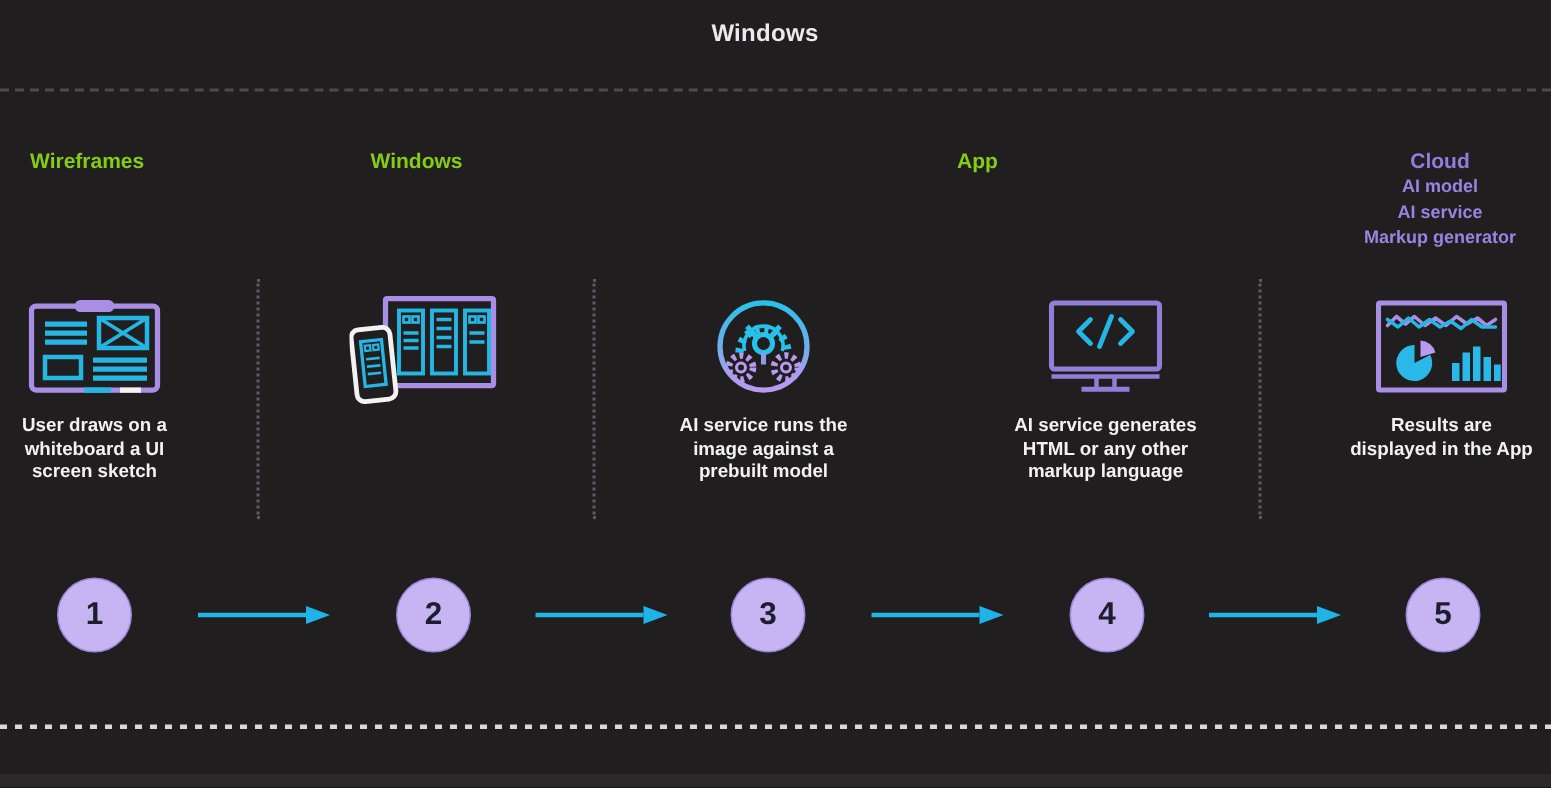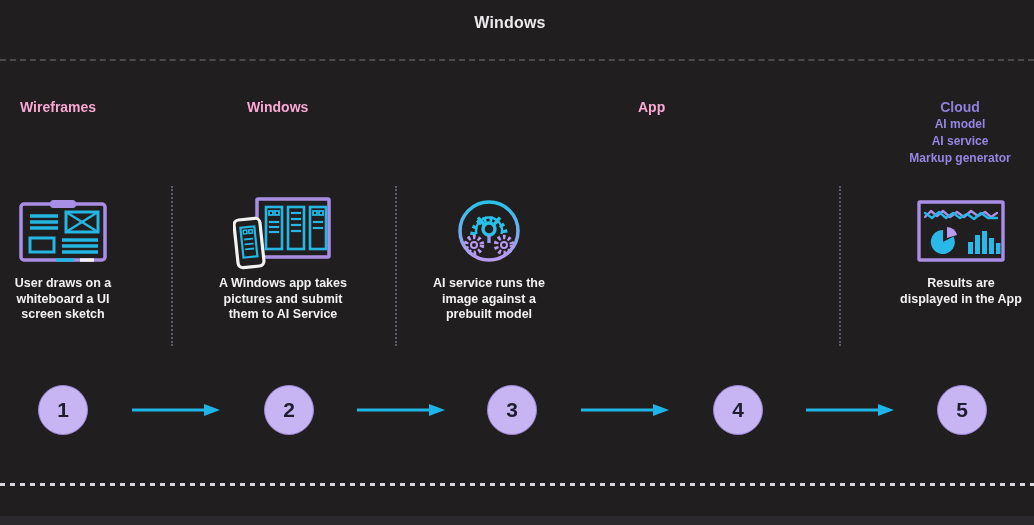--- a/index.html
+++ b/index.html
@@ -18,21 +18,21 @@
   }
   .hline-bottom{
     position:absolute; top:483px; left:0; width:1034px; height:3px;
     background:repeating-linear-gradient(90deg,#d9d7e0 0 5px,transparent 5px 10px);
   }
   .bottom-strip{
     position:absolute; top:516px; left:0; width:1034px; height:9px;
     background:#2b292b;
   }
   .hdr{
-    position:absolute; top:99px; color:#f9a8d4; font-size:14px; font-weight:bold;
+    position:absolute; top:99px; color:#84cc16; font-size:14px; font-weight:bold;
   }
   .cloud-block{
     position:absolute; top:99px; left:879px; width:162px; text-align:center;
   }
   .cloud-block .hdr-c{color:#8f7fdb; font-size:14px; font-weight:bold;}
   .cloud-block .sub{color:#9486e2; font-size:12px; font-weight:bold; line-height:15px; margin-top:2px;}
   .vdiv{
     position:absolute; top:186px; height:160px; width:0;
     border-left:2px dotted #5e586c;
   }
@@ -129,26 +129,23 @@
             <rect x="9" y="36" width="14" height="30" stroke-width="2.2"></rect>
             <rect x="11.5" y="39" width="3.5" height="3.5" stroke-width="1.5"></rect>
             <rect x="17" y="39" width="3.5" height="3.5" stroke-width="1.5"></rect>
             <line x1="11.5" y1="48" x2="20.5" y2="48" stroke-width="1.8"></line>
             <line x1="11.5" y1="53" x2="20.5" y2="53" stroke-width="1.8"></line>
             <line x1="11.5" y1="58" x2="20.5" y2="58" stroke-width="1.8"></line>
           </g>
         </g>
       </svg>
     </div>
-    <div class="caption">A Windows app takes
-pictures and submit
-them to AI Service</div>
-  </div>
-
-  <div class="step-col" style="left:404px">
+  </div>
+
+  <div class="step-col" style="left:424px">
     <div class="icon-wrap">
       <svg width="66" height="66" viewBox="0 0 66 66" fill="none">
         <defs>
           <linearGradient id="gearGrad" gradientUnits="userSpaceOnUse" x1="33" y1="4" x2="33" y2="62">
             <stop offset="0" stop-color="#29c1ea"></stop>
             <stop offset="1" stop-color="#b89af0"></stop>
           </linearGradient>
         </defs>
         <circle cx="33" cy="33" r="29" stroke="url(#gearGrad)" stroke-width="3.5"></circle>
         <path d="M 17,37 A 16,16 0 1 1 49,37" stroke="#29c1ea" stroke-width="5.5" stroke-dasharray="3 3.4"></path>
@@ -161,20 +158,37 @@
         <circle cx="18" cy="47" r="3" stroke="#b89af0" stroke-width="2"></circle>
         <circle cx="48" cy="47" r="8" stroke="#b89af0" stroke-width="4.4" stroke-dasharray="2.6 2.6"></circle>
         <circle cx="48" cy="47" r="3" stroke="#b89af0" stroke-width="2"></circle>
       </svg>
     </div>
     <div class="caption">AI service runs the
 image against a
 prebuilt model</div>
   </div>
 
+  <div class="step-col" style="left:652px">
+    <div class="icon-wrap">
+      <svg width="82" height="64" viewBox="0 0 82 64" fill="none">
+        <rect x="5" y="3" width="72" height="44" rx="2" stroke="#8f7fd8" stroke-width="3.4"></rect>
+        <line x1="5" y1="52" x2="77" y2="52" stroke="#8f7fd8" stroke-width="3"></line>
+        <line x1="35" y1="52" x2="35" y2="59" stroke="#8f7fd8" stroke-width="3"></line>
+        <line x1="47" y1="52" x2="47" y2="59" stroke="#8f7fd8" stroke-width="3"></line>
+        <line x1="25" y1="60.5" x2="57" y2="60.5" stroke="#8f7fd8" stroke-width="3.4"></line>
+        <polyline points="31,14 23,22 31,30" stroke="#25b6e3" stroke-width="3.2" stroke-linecap="round" stroke-linejoin="round"></polyline>
+        <polyline points="51,14 59,22 51,30" stroke="#25b6e3" stroke-width="3.2" stroke-linecap="round" stroke-linejoin="round"></polyline>
+        <line x1="45" y1="12" x2="37" y2="32" stroke="#25b6e3" stroke-width="3.2" stroke-linecap="round"></line>
+      </svg>
+    </div>
+    <div class="caption">AI service generates
+HTML or any other
+markup language</div>
+  </div>
 
   <div class="step-col" style="left:876px">
     <div class="icon-wrap">
       <svg width="88" height="62" viewBox="0 0 88 62" fill="none">
         <rect x="2" y="2" width="84" height="58" rx="1" stroke="#a98ee6" stroke-width="3.4"></rect>
         <polyline points="8,17 14,11 20,16 26,11 33,17 40,12 47,17 54,11 61,16 68,12 74,17 80,13" stroke="#a98ee6" stroke-width="2.4" stroke-linejoin="round" stroke-linecap="round"></polyline>
         <polyline points="8,13 15,18 22,12 29,18 36,13 43,18 50,14 57,19 64,13 71,18 80,18" stroke="#25b6e3" stroke-width="2.4" stroke-linejoin="round" stroke-linecap="round"></polyline>
         <path d="M 26,42 L 26,30 A 12,12 0 1 0 36.5,36.5 Z" fill="#29b8e8"></path>
         <path d="M 30,38 L 30,27 A 11,11 0 0 1 40,35 Z" fill="#b89af0"></path>
         <g fill="#29b8e8">

